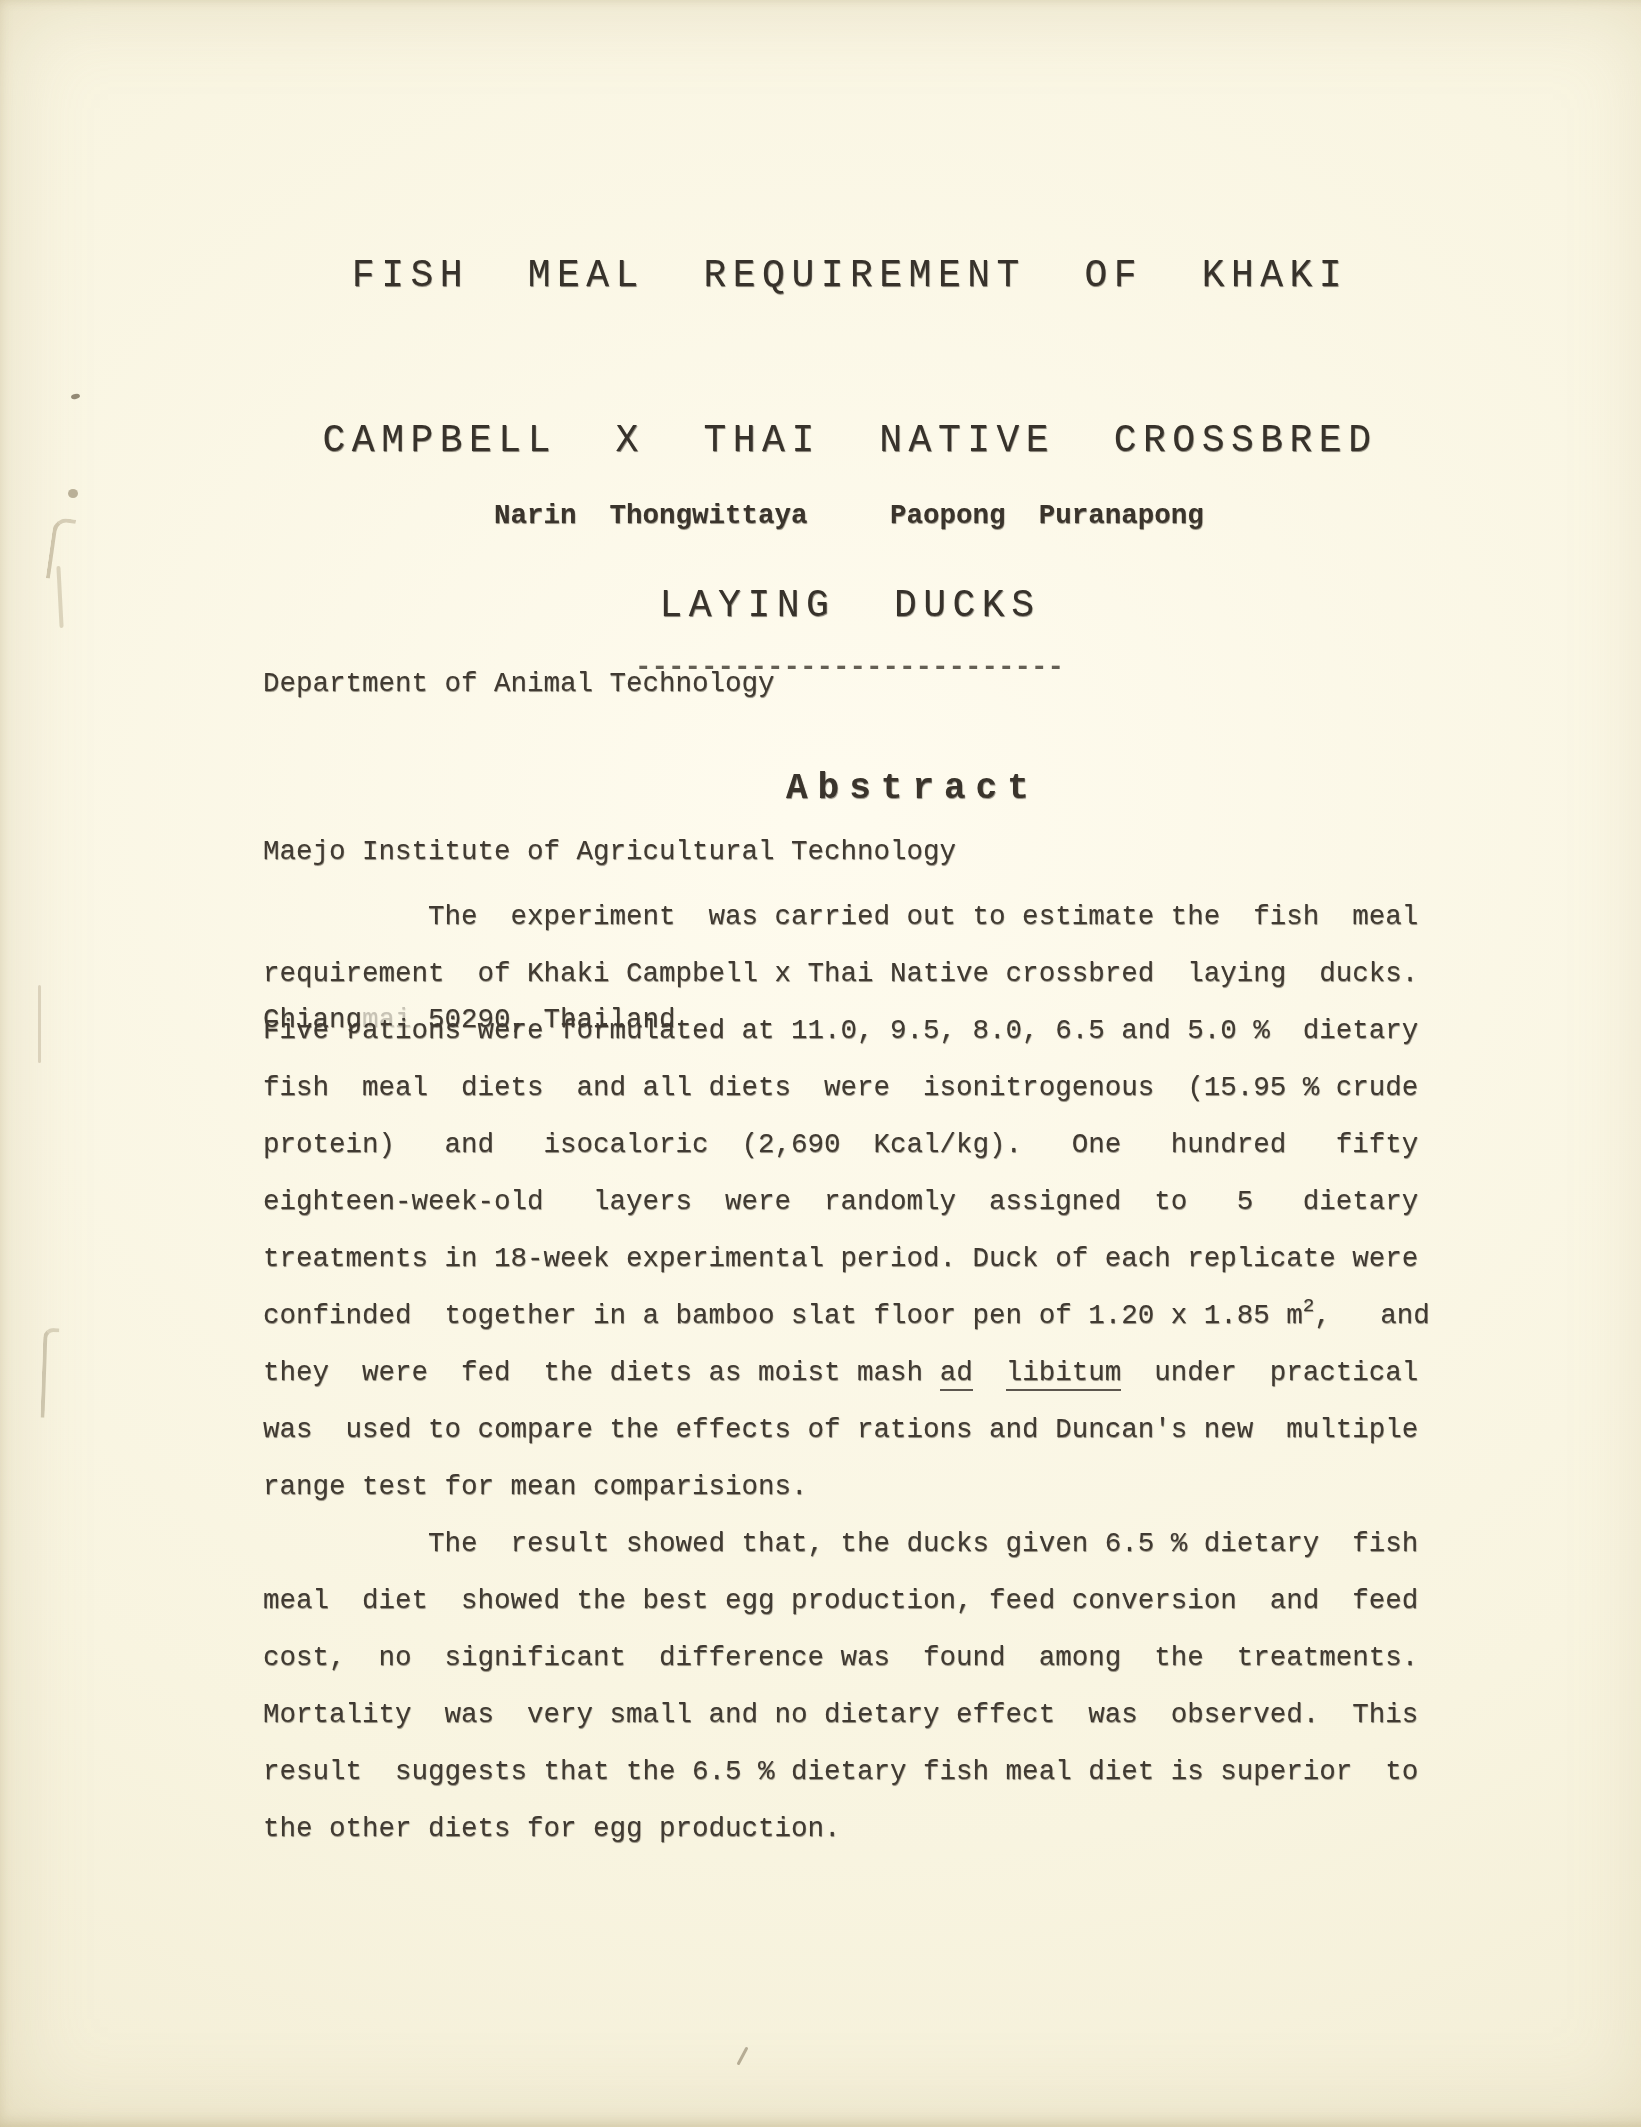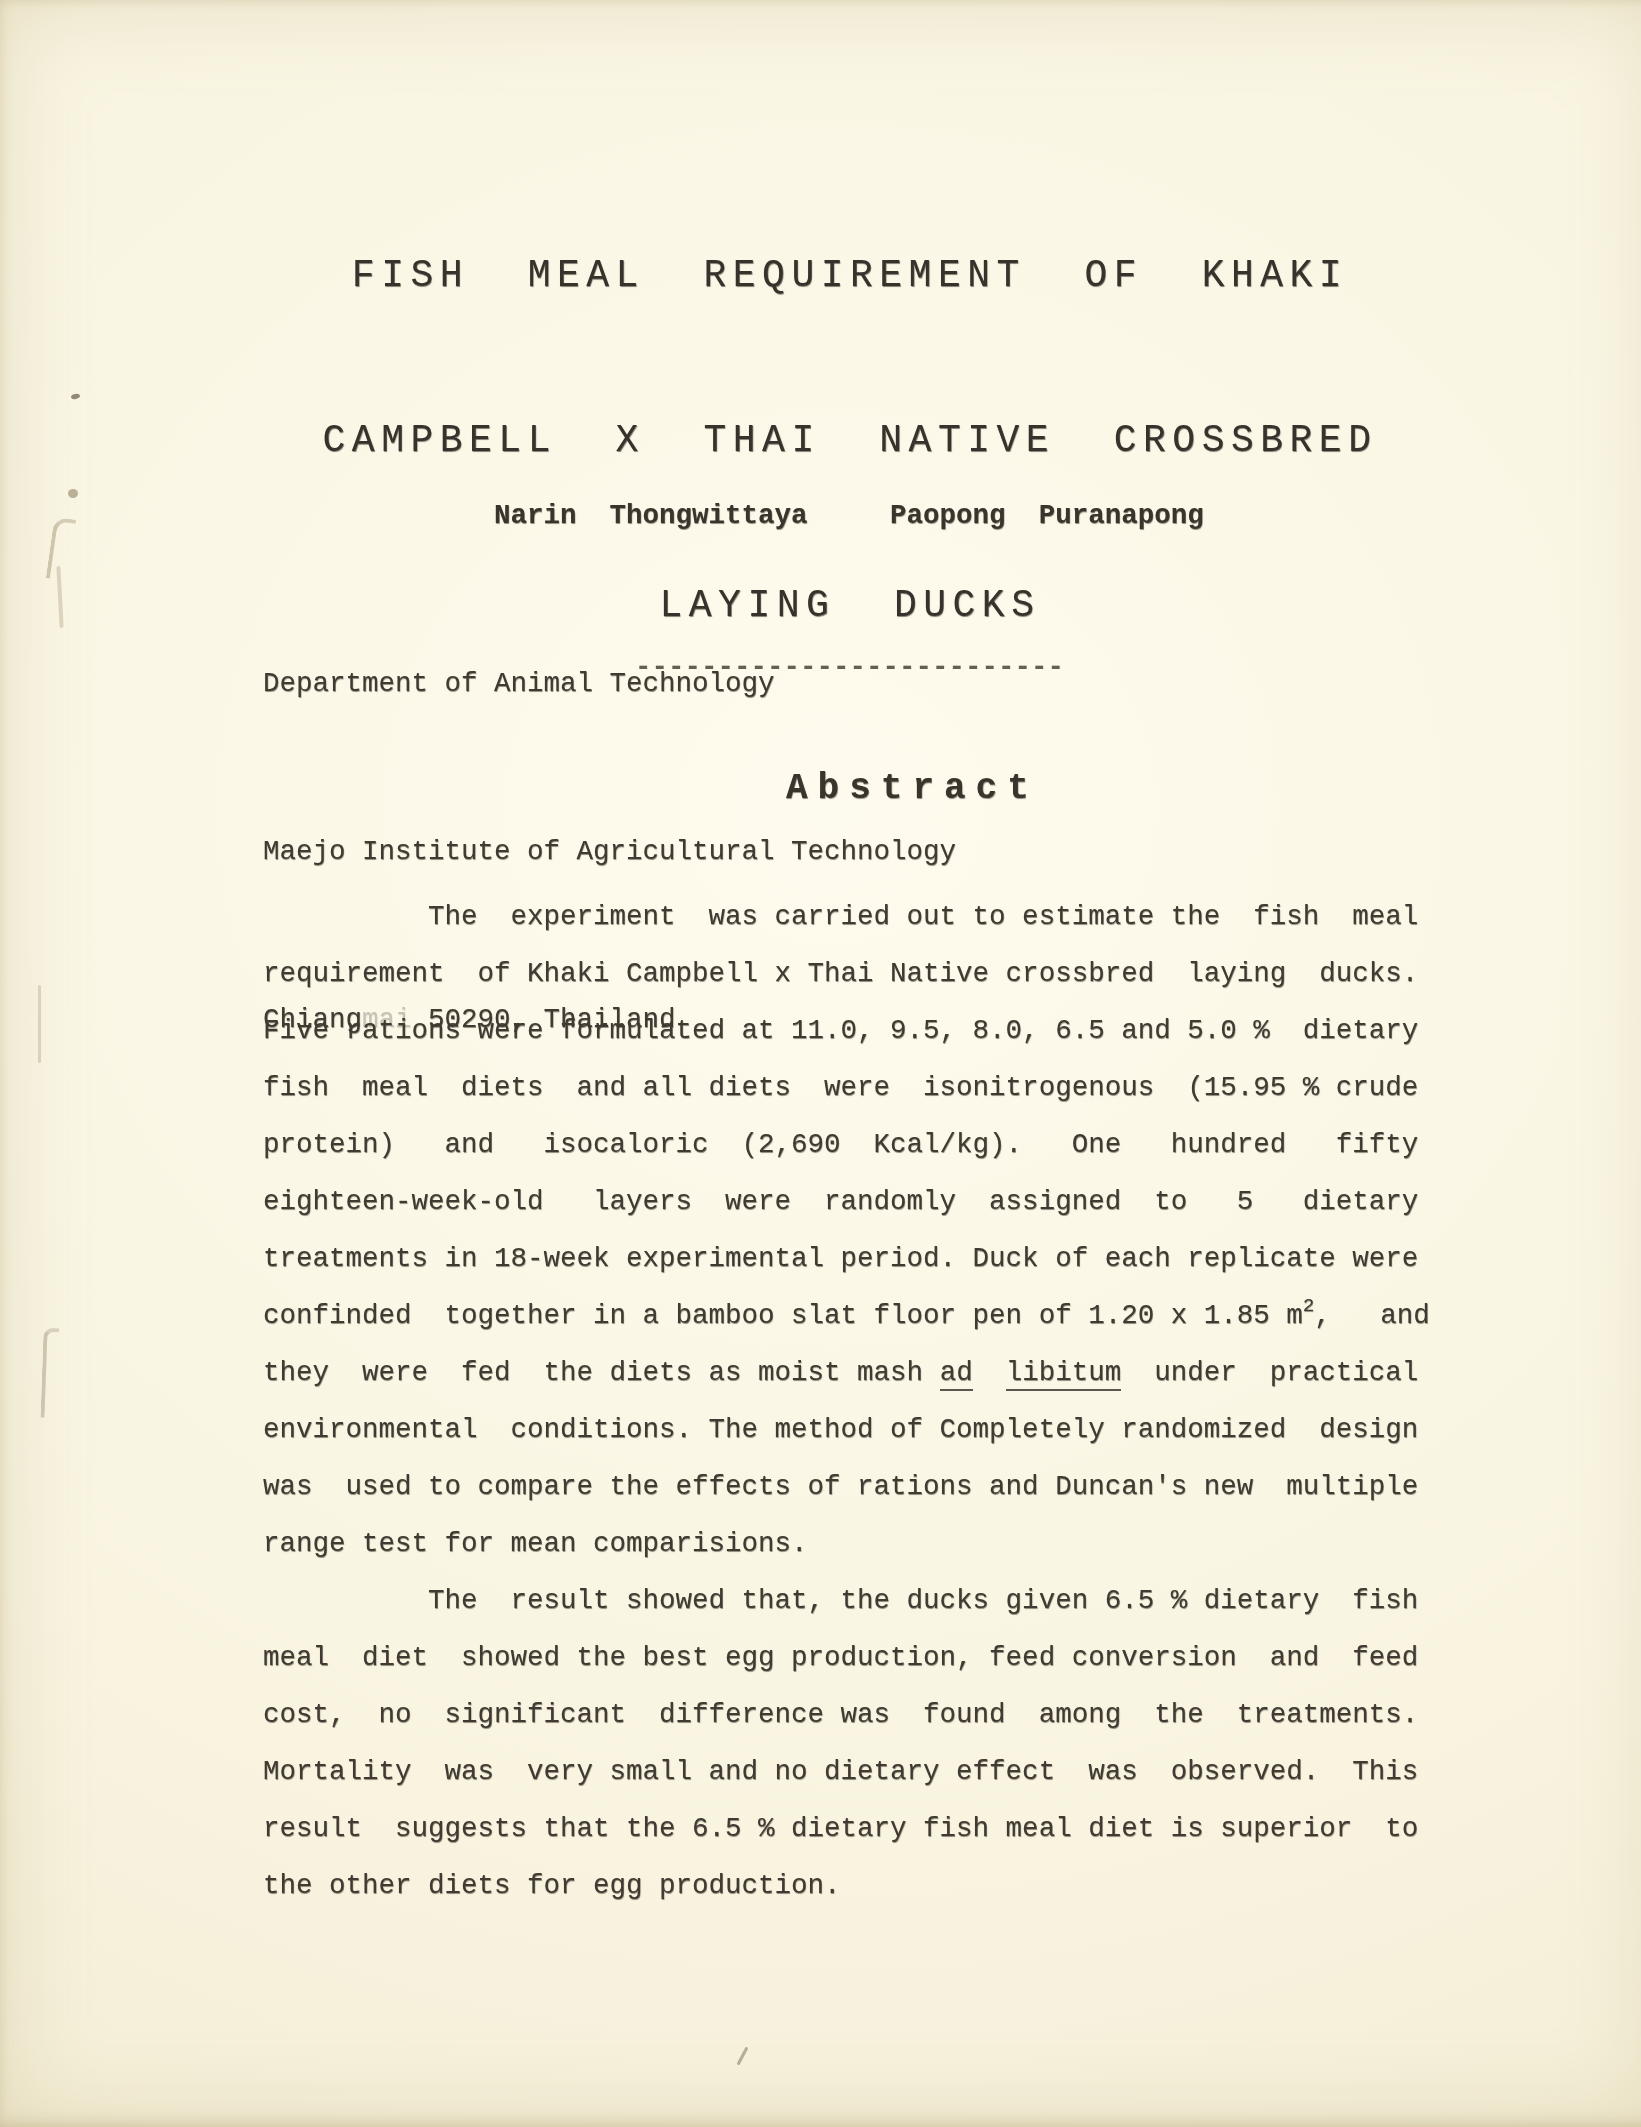--- a/index.html
+++ b/index.html
@@ -90,21 +90,20 @@
   <div class="abs-body ink">
     <div class="ln">          The  experiment  was carried out to estimate the  fish  meal</div>
     <div class="ln">requirement  of Khaki Campbell x Thai Native crossbred  laying  ducks.</div>
     <div class="ln">Five rations were formulated at 11.0, 9.5, 8.0, 6.5 and 5.0 %  dietary</div>
     <div class="ln">fish  meal  diets  and all diets  were  isonitrogenous  (15.95 % crude</div>
     <div class="ln">protein)   and   isocaloric  (2,690  Kcal/kg).   One   hundred   fifty</div>
     <div class="ln">eighteen-week-old   layers  were  randomly  assigned  to   5   dietary</div>
     <div class="ln">treatments in 18-week experimental period. Duck of each replicate were</div>
     <div class="ln"><span>confinded  together in a bamboo slat floor pen of 1.20 x 1.85 m</span><span class="sup">2</span><span>,   and</span></div>
     <div class="ln"><span>they  were  fed  the diets as moist mash </span><span class="und">ad</span><span>  </span><span class="und">libitum</span><span>  under  practical</span></div>
-    <div class="ln">environmental  conditions. The method of Completely randomized  design</div>
     <div class="ln">was  used to compare the effects of rations and Duncan's new  multiple</div>
     <div class="ln">range test for mean comparisions.</div>
     <div class="ln">          The  result showed that, the ducks given 6.5 % dietary  fish</div>
     <div class="ln">meal  diet  showed the best egg production, feed conversion  and  feed</div>
     <div class="ln">cost,  no  significant  difference was  found  among  the  treatments.</div>
     <div class="ln">Mortality  was  very small and no dietary effect  was  observed.  This</div>
     <div class="ln">result  suggests that the 6.5 % dietary fish meal diet is superior  to</div>
     <div class="ln">the other diets for egg production.</div>
   </div>
 

